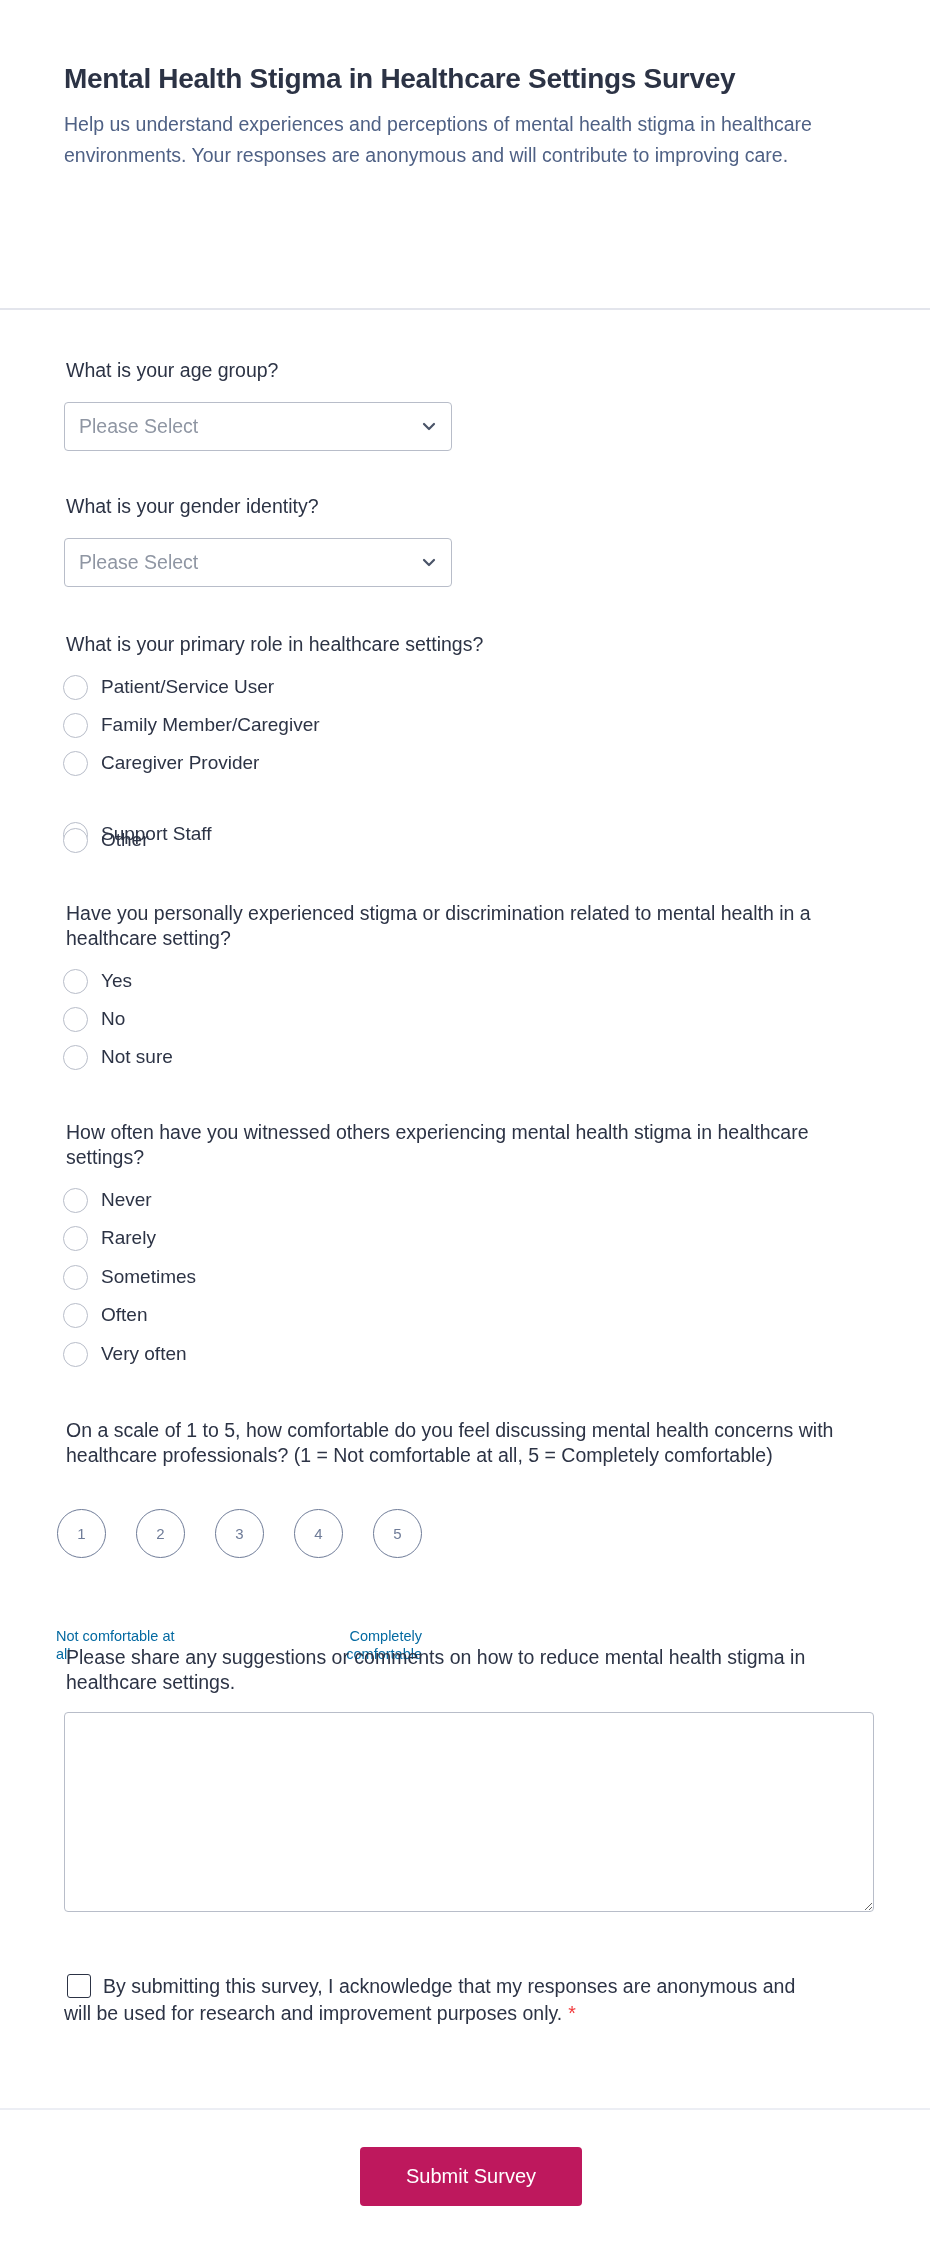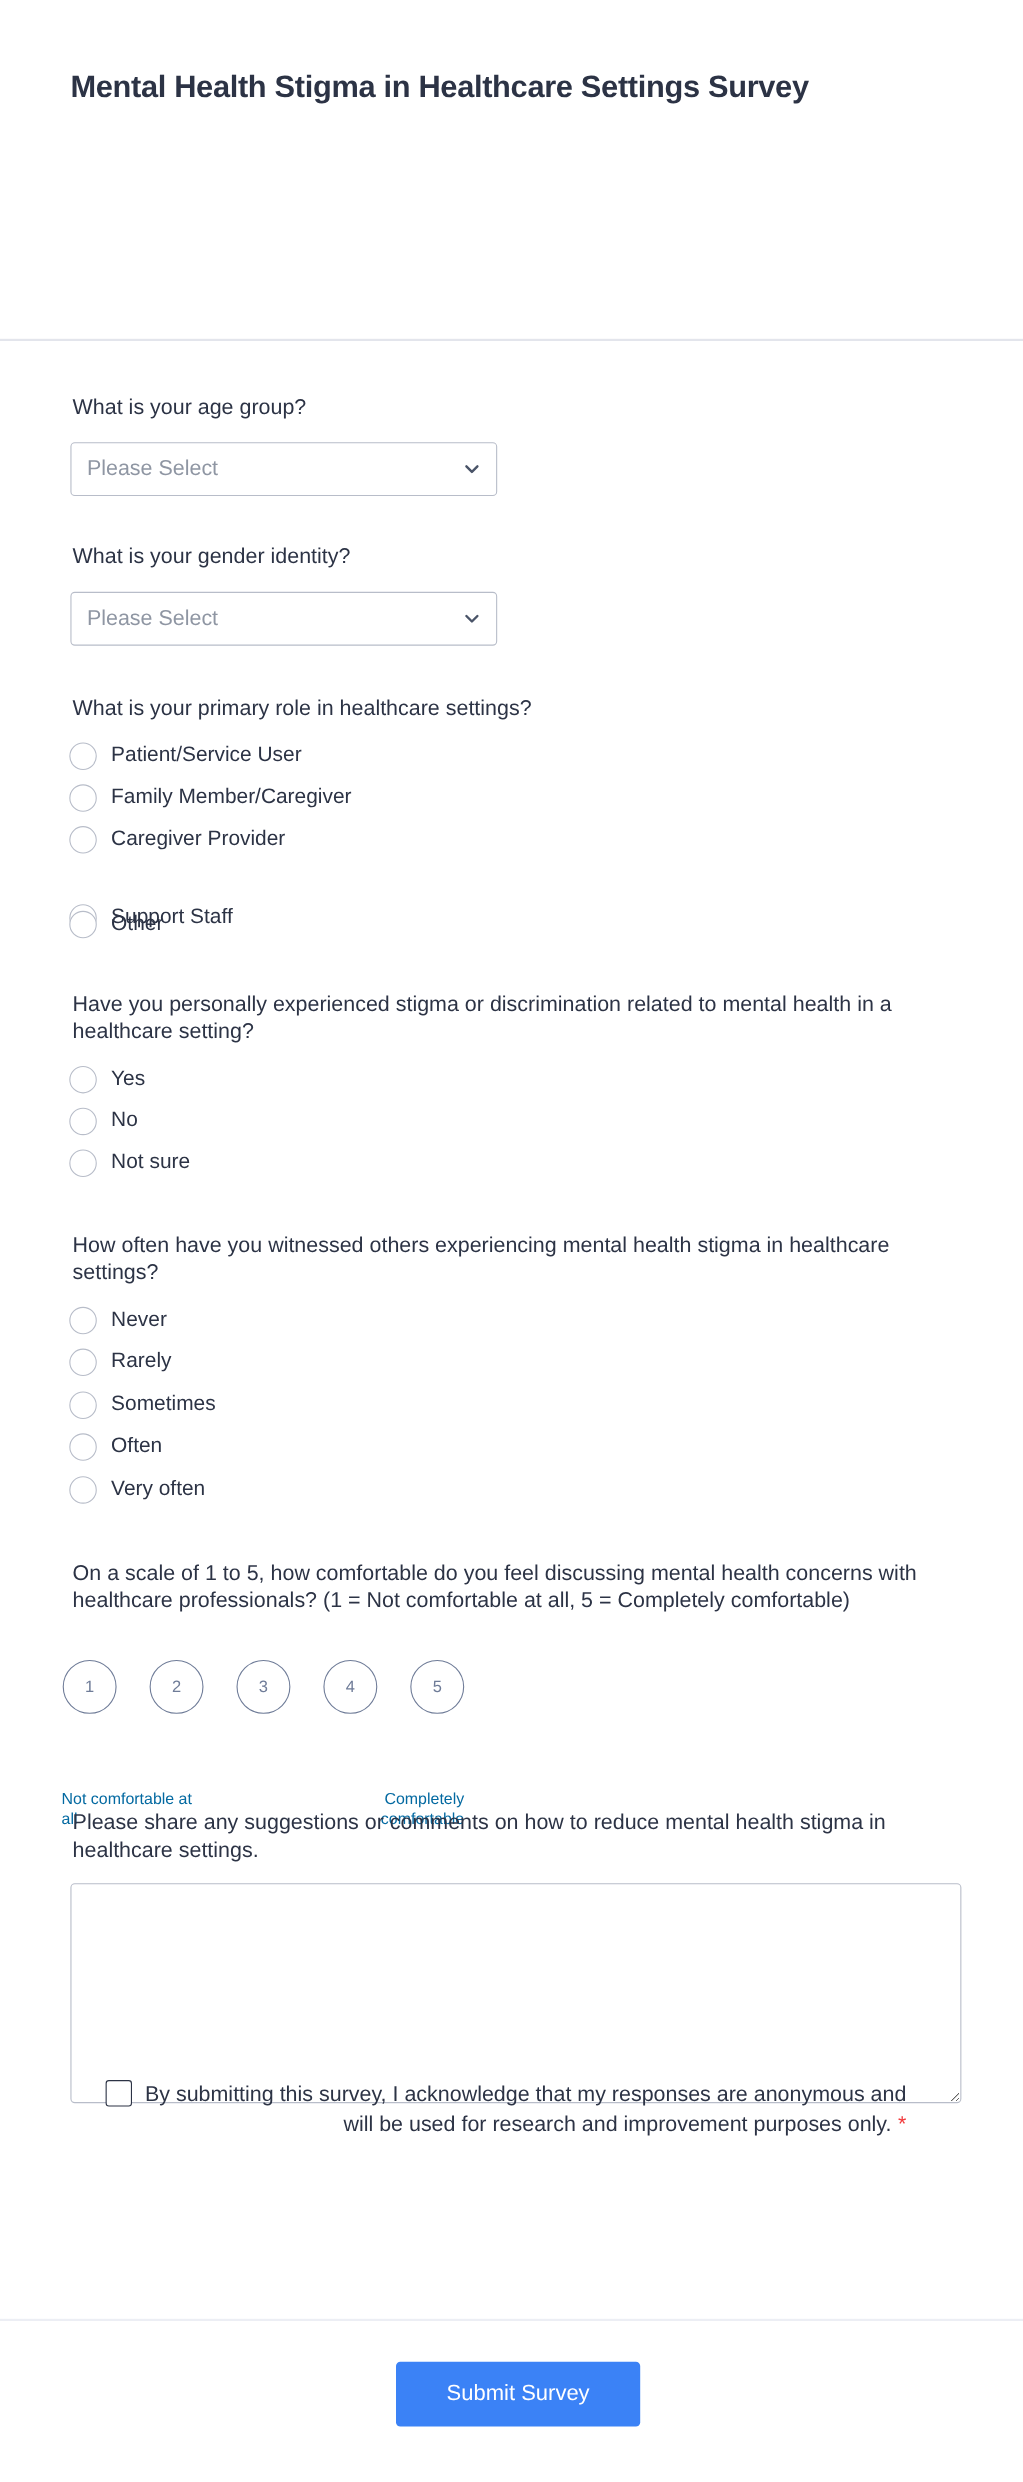--- a/index.html
+++ b/index.html
@@ -19,32 +19,33 @@
 
   .radio-row { position: absolute; left: 63px; height: 30px; display: flex; align-items: center; cursor: pointer; }
   .radio-circle { width: 25px; height: 25px; border: 1px solid #b8bdc9; border-radius: 50%; background: #fff; flex: none; }
   .radio-text { margin-left: 13px; font-size: 19px; color: #2c3345; }
 
   .scale-circle { position: absolute; top: 1509px; width: 49px; height: 49px; border: 1.5px solid #6f7c98; border-radius: 50%; display: flex; align-items: center; justify-content: center; font-size: 15px; color: #6f7c98; background: #fff; cursor: pointer; }
   .scale-label { position: absolute; top: 1627px; font-size: 14.5px; line-height: 18px; color: #0369a1; }
 
   .textarea { position: absolute; left: 64px; top: 1712px; width: 810px; height: 200px; border: 1px solid #b8bdc9; border-radius: 4px; background: #fff; resize: vertical; font-family: "Liberation Sans", sans-serif; font-size: 18px; padding: 10px; }
 
-  .consent { position: absolute; left: 64px; top: 1891px; width: 760px; font-size: 19.5px; line-height: 27px; color: #2c3345; text-align: right; }
+  .consent { position: absolute; left: 64px; top: 1973px; width: 760px; font-size: 19.5px; line-height: 27px; color: #2c3345; }
   .checkbox { display: inline-block; width: 24px; height: 24px; border: 1.5px solid #2c3345; border-radius: 3px; vertical-align: -5px; margin-left: 3px; margin-right: 12px; background: #fff; cursor: pointer; }
   .req { color: #f23a3c; margin-left: 6px; }
 
   .fdivider { position: absolute; left: 0; top: 2108px; width: 930px; height: 2px; background: #eceef4; }
-  .submit { position: absolute; left: 360px; top: 2147px; width: 222px; height: 59px; background: #3b82f6; border: none; border-radius: 4px; color: #fff; font-size: 20px; font-family: "Liberation Sans", sans-serif; cursor: pointer; }
+  .submit { position: absolute; left: 360px; top: 2147px; width: 222px; height: 59px; background: #be185d; border: none; border-radius: 4px; color: #fff; font-size: 20px; font-family: "Liberation Sans", sans-serif; cursor: pointer; }
 </style>
 </head>
 <body>
 
 <div class="header">
   <h1 class="title">Mental Health Stigma in Healthcare Settings Survey</h1>
+  <p class="desc">Help us understand experiences and perceptions of mental health stigma in healthcare environments. Your responses are anonymous and will contribute to improving care.</p>
 </div>
 <div class="hdivider"></div>
 
 <div class="q-label" style="top:358px;">What is your age group?</div>
 <div class="select" style="top:402px;">
   <span class="ph">Please Select</span>
   <svg class="chev" viewBox="0 0 16 16">
       <path d="M3 6 L8 11 L13 6" fill="none" stroke="#4a5468" stroke-width="2.2" stroke-linecap="round" stroke-linejoin="round"></path>
     </svg>
 </div>

